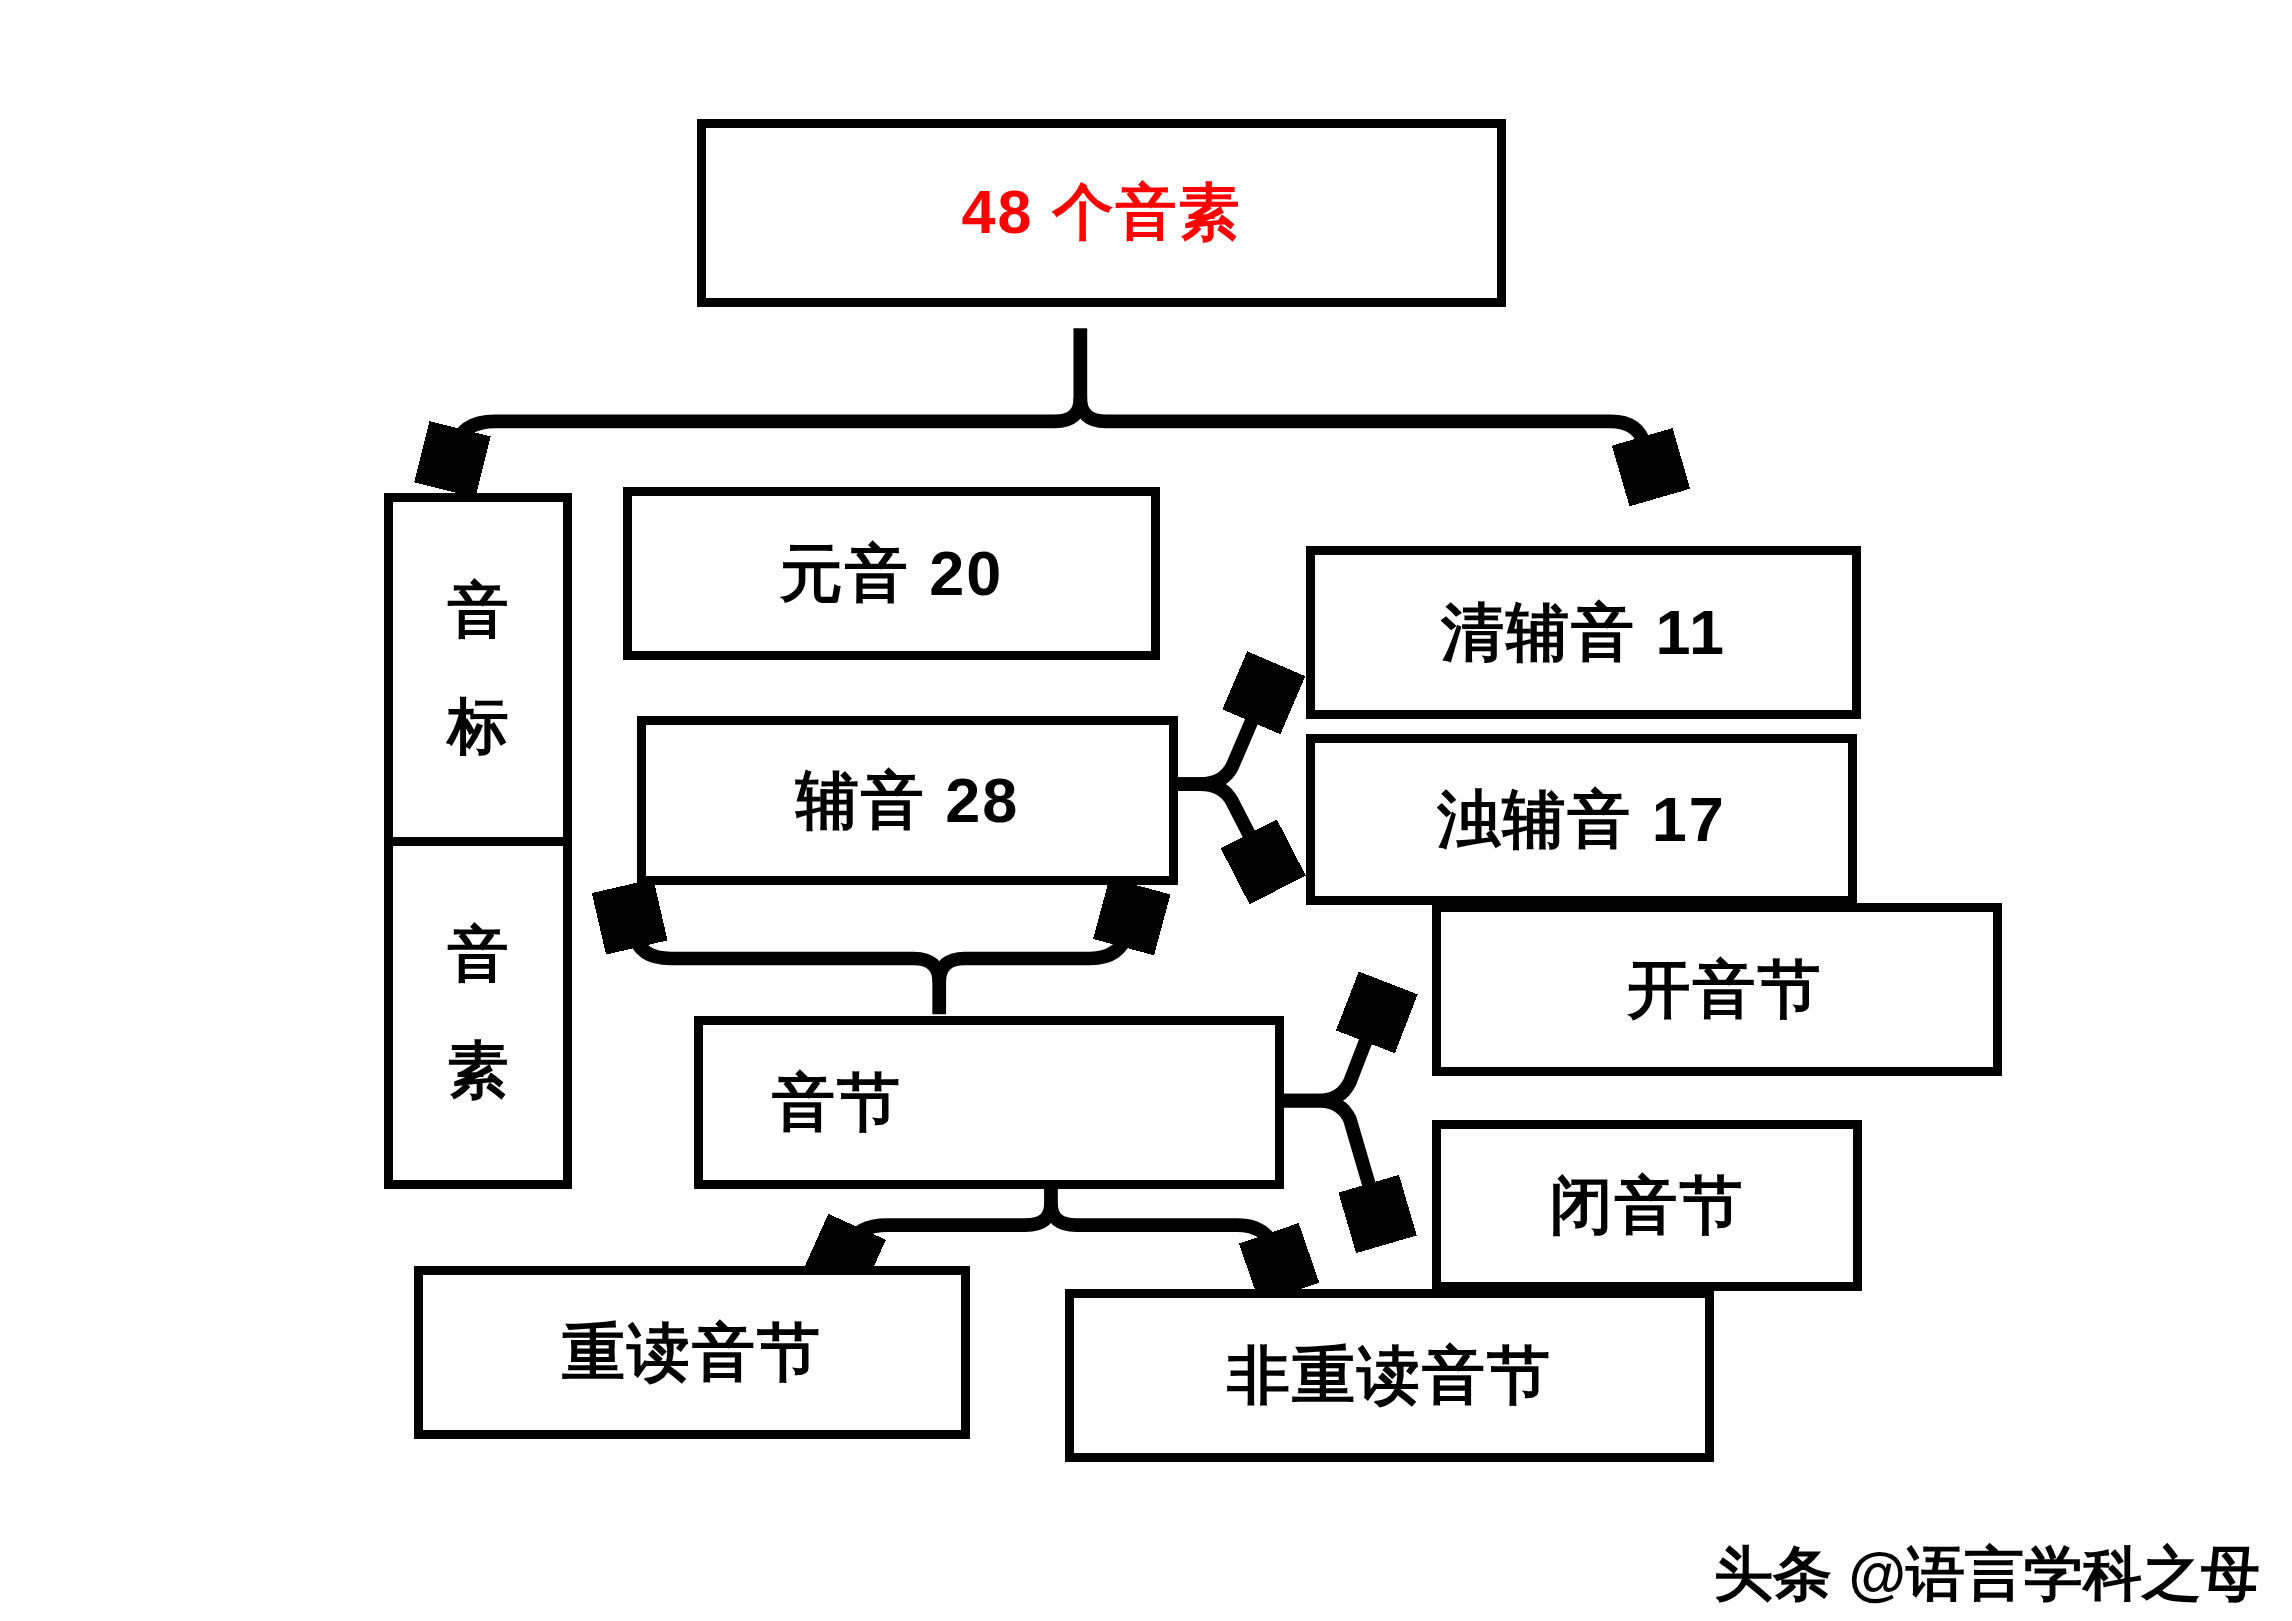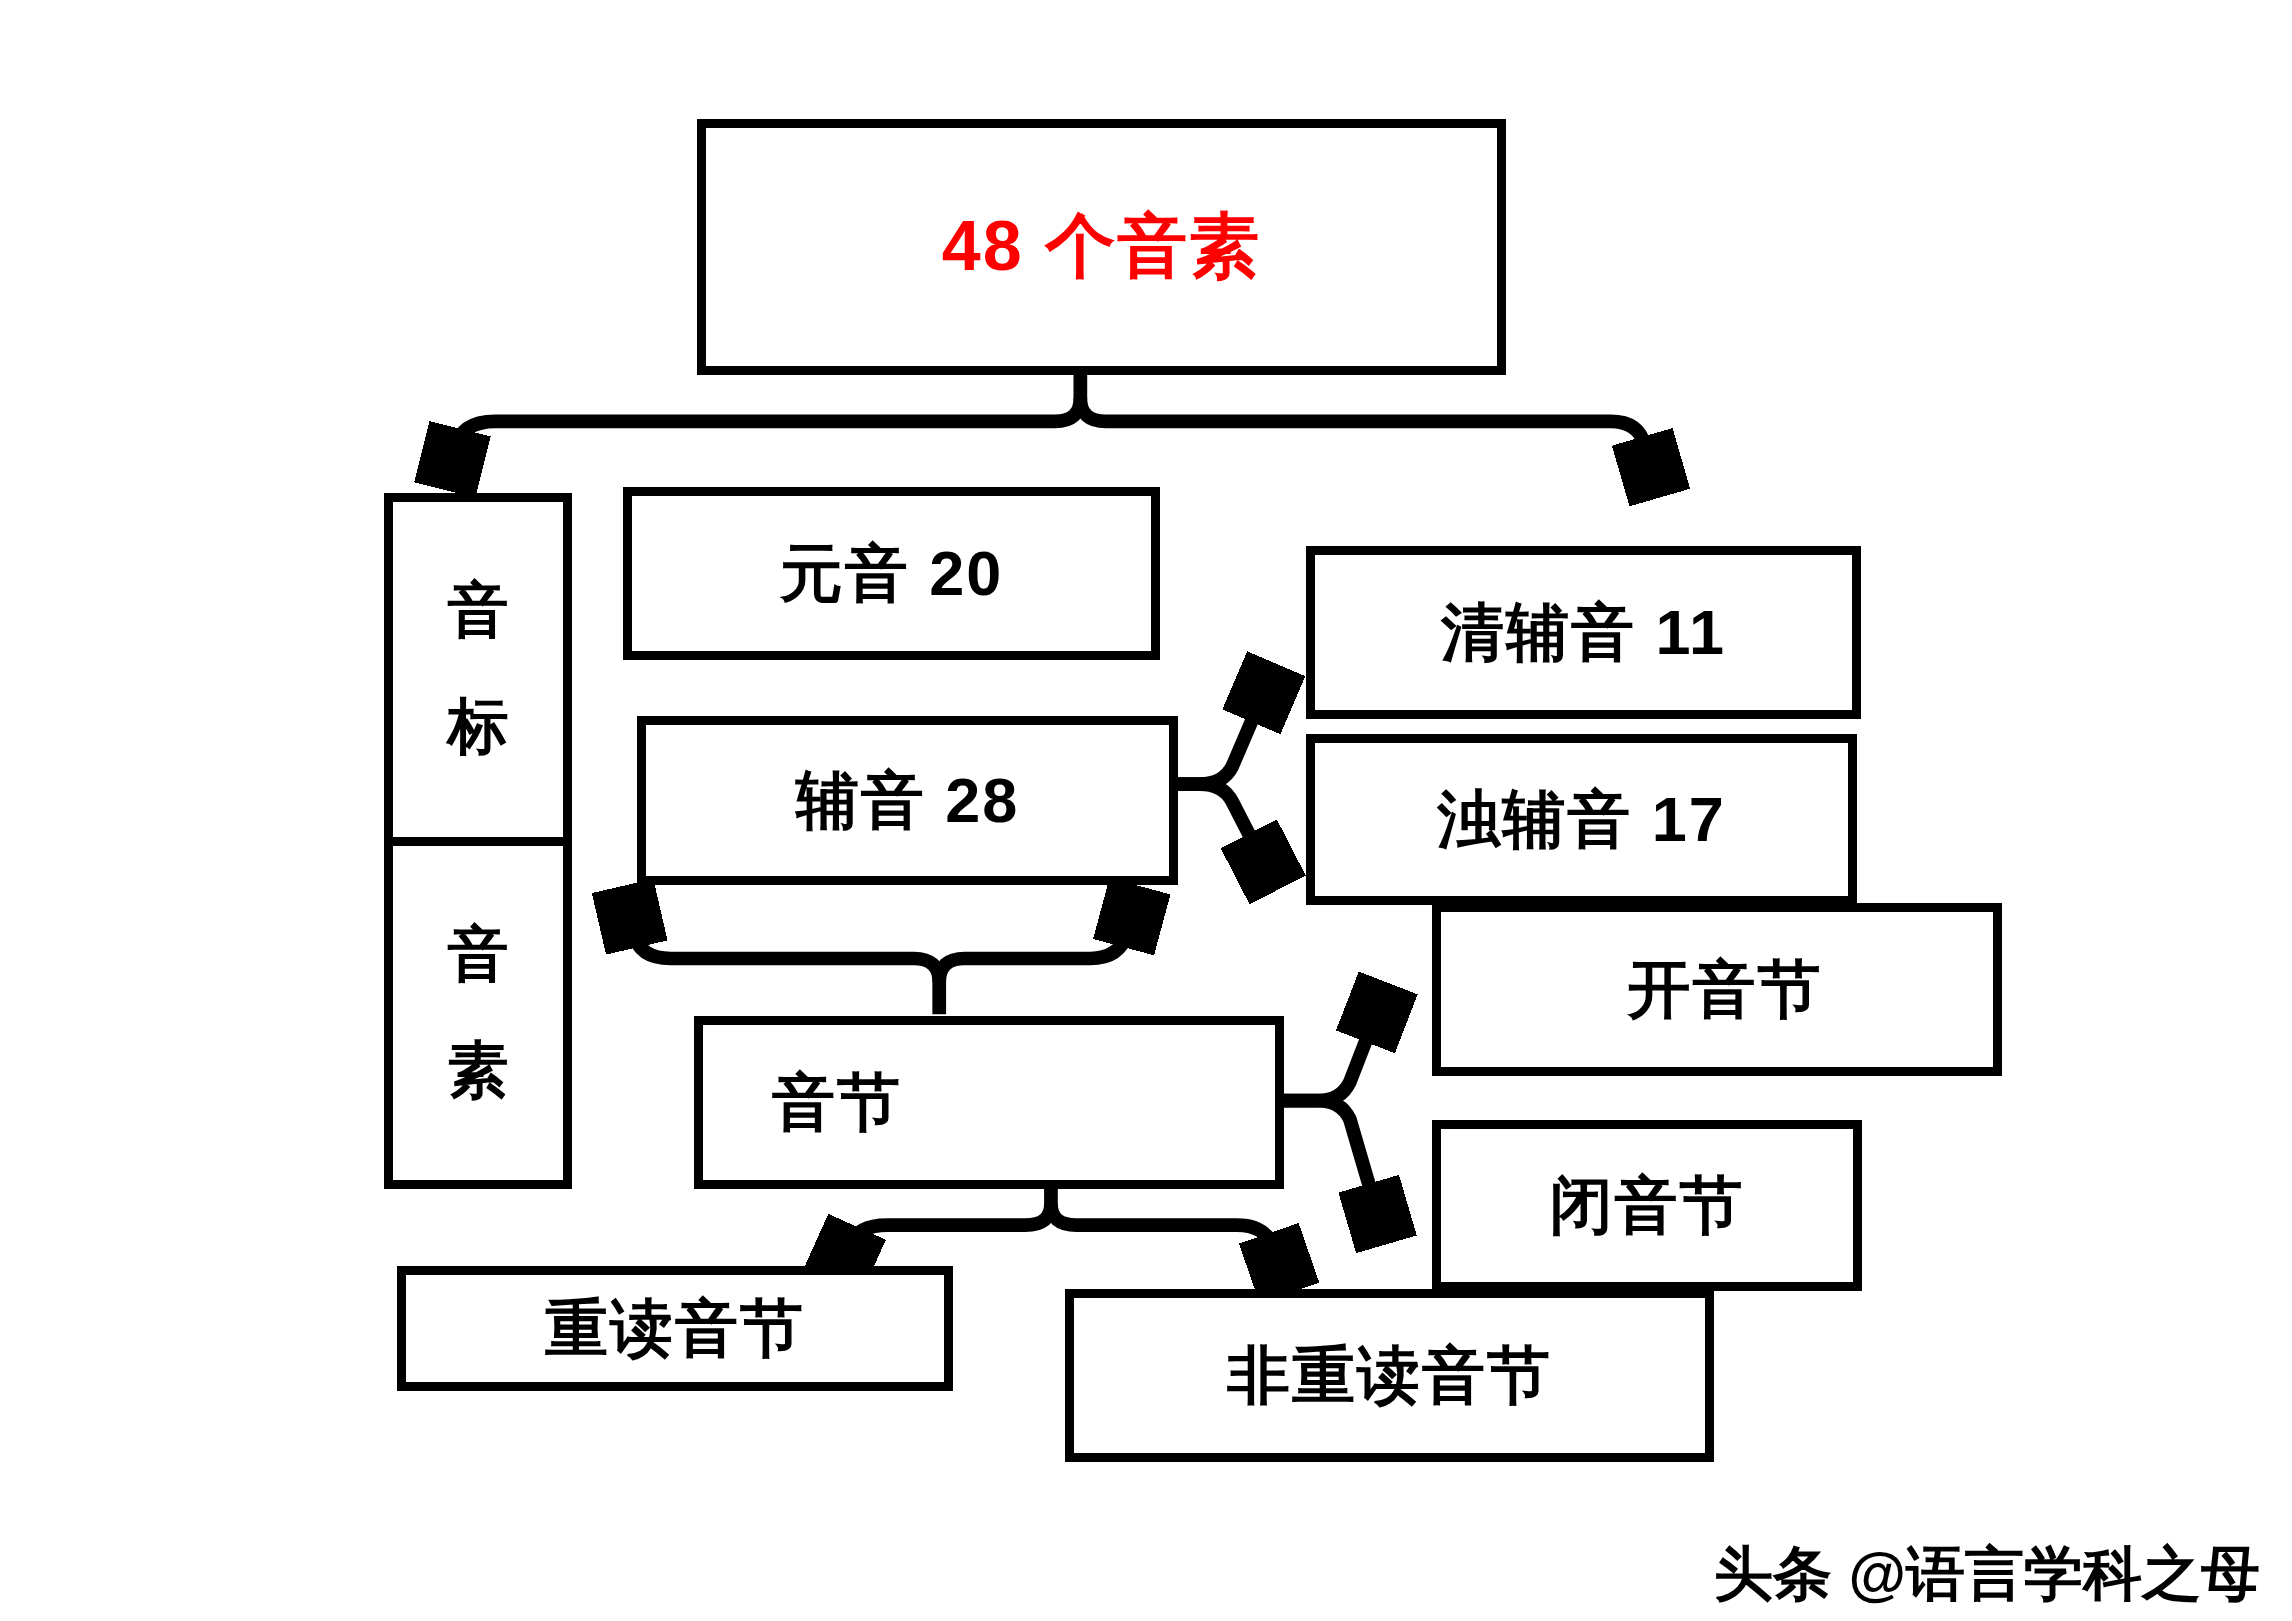--- a/index.html
+++ b/index.html
@@ -19,22 +19,22 @@
     display: flex;
     align-items: center;
     justify-content: center;
     font-size: 63px;
     font-weight: bold;
     letter-spacing: 2px;
     box-sizing: border-box;
     z-index: 2;
   }
   .title-box {
-    left: 697px; top: 119px; width: 809px; height: 256px;
-    font-size: 70px;
+    left: 697px; top: 119px; width: 809px; height: 188px;
+    font-size: 61px;
     color: #ff0000;
   }
   .column {
     position: absolute;
     left: 384px; top: 493px; width: 188px; height: 696px;
     border: 9.8px solid #000000;
     background: #ffffff;
     box-sizing: border-box;
     display: flex;
     flex-direction: column;
@@ -56,21 +56,21 @@
     line-height: 1.9;
   }
   .vowel-box       { left: 623px;  top: 487px;  width: 537px; height: 173px; }
   .consonant-box   { left: 609px;  top: 716px;  width: 541px; height: 169px; margin-left: 28px; }
   .voiceless-box   { left: 1306px; top: 546px;  width: 555px; height: 173px; }
   .voiced-box      { left: 1306px; top: 734px;  width: 551px; height: 171px; }
   .syllable-box    { left: 694px;  top: 1016px; width: 590px; height: 173px;
                      justify-content: flex-start; padding-left: 69px; }
   .open-box        { left: 1432px; top: 903px;  width: 570px; height: 173px; padding-left: 16px; }
   .closed-box      { left: 1432px; top: 1120px; width: 430px; height: 171px; }
-  .stressed-box    { left: 397px;  top: 1266px; width: 556px; height: 125px; }
+  .stressed-box    { left: 414px;  top: 1266px; width: 556px; height: 173px; }
   .unstressed-box  { left: 1065px; top: 1289px; width: 649px; height: 173px; }
   .watermark {
     position: absolute;
     right: 33px;
     bottom: 5.9px;
     font-size: 59px;
     font-weight: bold;
     color: #000000;
     z-index: 3;
   }

